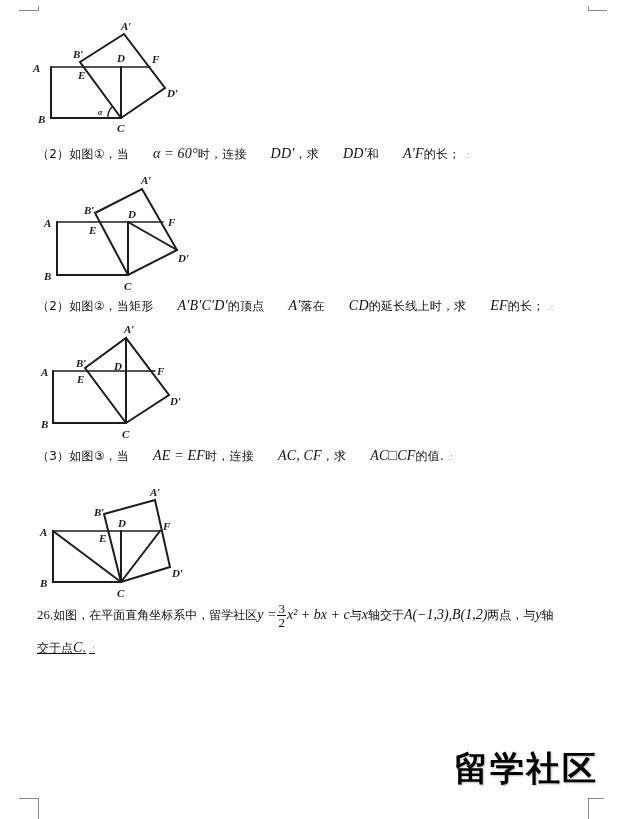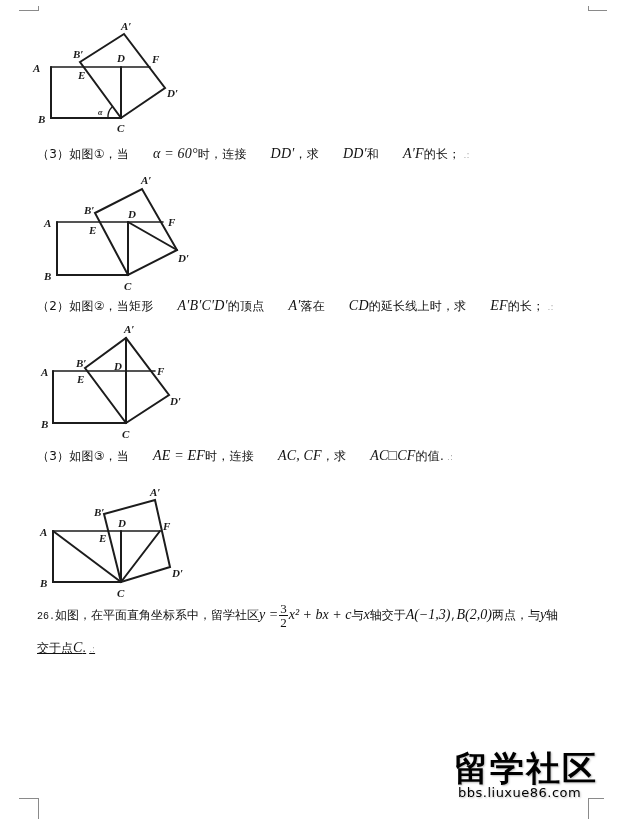--- a/index.html
+++ b/index.html
@@ -9,21 +9,21 @@
   .fig { position: absolute; left: 0; top: 0; }
   .fig svg { overflow: visible; }
   .lbl { font-family: "Liberation Serif", "DejaVu Serif", serif; font-style: italic;
          font-weight: bold; font-size: 11px; fill: #1a1a1a; }
   .ln { stroke: #1c1c1c; stroke-width: 2; fill: none; stroke-linecap: round; }
   .q { position: absolute; left: 37px; font-size: 12px; white-space: nowrap; letter-spacing: 0.2px; }
   .q .m { font-family: "Liberation Serif", "DejaVu Serif", serif; font-style: italic; font-size: 14px; margin-left: 24px; }
   .mark { color: #aaa; font-size: 9px; margin-left: 3px; }
   .p26 { position: absolute; left: 37px; font-size: 12px; white-space: nowrap; }
   .p26 .m { font-family: "Liberation Serif", "DejaVu Serif", serif; font-style: italic; font-size: 14px; }
-  .p26 .r { font-family: Liberation Mono, monospace; font-size: 10px; }
+  .p26 .r { font-family: Liberation Serif, serif; font-size: 13px; }
   .frac { display: inline-block; vertical-align: middle; text-align: center;
           font-family: "Liberation Serif", serif; font-size: 13px; line-height: 13px; margin: 0 1px; }
   .frac span { display: block; }
   .frac .num { border-bottom: 1px solid #111; padding: 0 1px; }
   .watermark { position: absolute; left: 454px; top: 750px; width: 160px; height: 60px;
                color: #000000; text-shadow: 1px 1px 2px #bdbdbd; }
   .watermark .big { font-size: 34px; font-weight: bold; letter-spacing: 2px; line-height: 36px; }
   .watermark .small { font-size: 13px; letter-spacing: 0.5px; line-height: 14px; margin-left: 4px; }
 </style>
 </head>
@@ -54,21 +54,21 @@
     <text class="lbl" x="78" y="79">E</text>
     <text class="lbl" x="152" y="63">F</text>
     <text class="lbl" x="121" y="30">A′</text>
     <text class="lbl" x="73" y="58">B′</text>
     <text class="lbl" x="167" y="97">D′</text>
     <text class="lbl" x="98" y="115" style="font-size:8px">α</text>
   </svg>
 </div>
 
 <div class="q" style="top:146px;">
-  <span>（3）如图①，当</span><span class="m">α = 60°</span><span>时，连接</span><span class="m">DD′</span><span>，求</span><span class="m">DD′</span><span>和</span><span class="m">A′F</span><span>的长；</span><span class="mark">.:</span>
+  <span>（2）如图①，当</span><span class="m">α = 60°</span><span>时，连接</span><span class="m">DD′</span><span>，求</span><span class="m">DD′</span><span>和</span><span class="m">A′F</span><span>的长；</span><span class="mark">.:</span>
 </div>
 
 <div class="fig">
   <svg width="627" height="819" style="position:absolute;left:0;top:0;">
     <polyline class="ln" points="57,222 57,275 128,275 128,222"></polyline>
     <line class="ln" x1="57" y1="222" x2="163" y2="222" style="stroke-width:1.6"></line>
     <polygon class="ln" points="95,213 142,189 177,250 128,275"></polygon>
     <line class="ln" x1="128" y1="222" x2="177" y2="250"></line>
     <text class="lbl" x="44" y="227">A</text>
     <text class="lbl" x="44" y="280">B</text>
@@ -121,22 +121,21 @@
     <text class="lbl" x="118" y="527">D</text>
     <text class="lbl" x="99" y="542">E</text>
     <text class="lbl" x="163" y="530">F</text>
     <text class="lbl" x="150" y="496">A′</text>
     <text class="lbl" x="94" y="516">B′</text>
     <text class="lbl" x="172" y="577">D′</text>
   </svg>
 </div>
 
 <div class="p26" style="top:602px;">
-  <span class="r">26.</span><span>如图，在平面直角坐标系中，留学社区</span><span class="m">y =</span><span class="frac"><span class="num">3</span><span>2</span></span><span class="m">x² + bx + c</span><span>与</span><span class="m">x</span><span>轴交于</span><span class="m">A(−1,3)</span><span class="r">,</span><span class="m">B(2,0)</span><span>两点，与</span><span class="m">y</span><span>轴</span>
+  <span class="r">26.</span><span>如图，在平面直角坐标系中，留学社区</span><span class="m">y =</span><span class="frac"><span class="num">3</span><span>2</span></span><span class="m">x² + bx + c</span><span>与</span><span class="m">x</span><span>轴交于</span><span class="m">A(−1,3)</span><span class="r">,</span><span class="m">B(1,2)</span><span>两点，与</span><span class="m">y</span><span>轴</span>
 </div>
 <div class="p26" style="top:640px;text-decoration:underline;">
   <span>交于点</span><span class="m">C</span><span>.</span><span class="mark">.:</span>
 </div>
 
 <div class="watermark">
   <div class="big">留学社区</div>
-  <div class="small">bbs.liuxue86.com</div>
 </div>
 
 </body></html>

